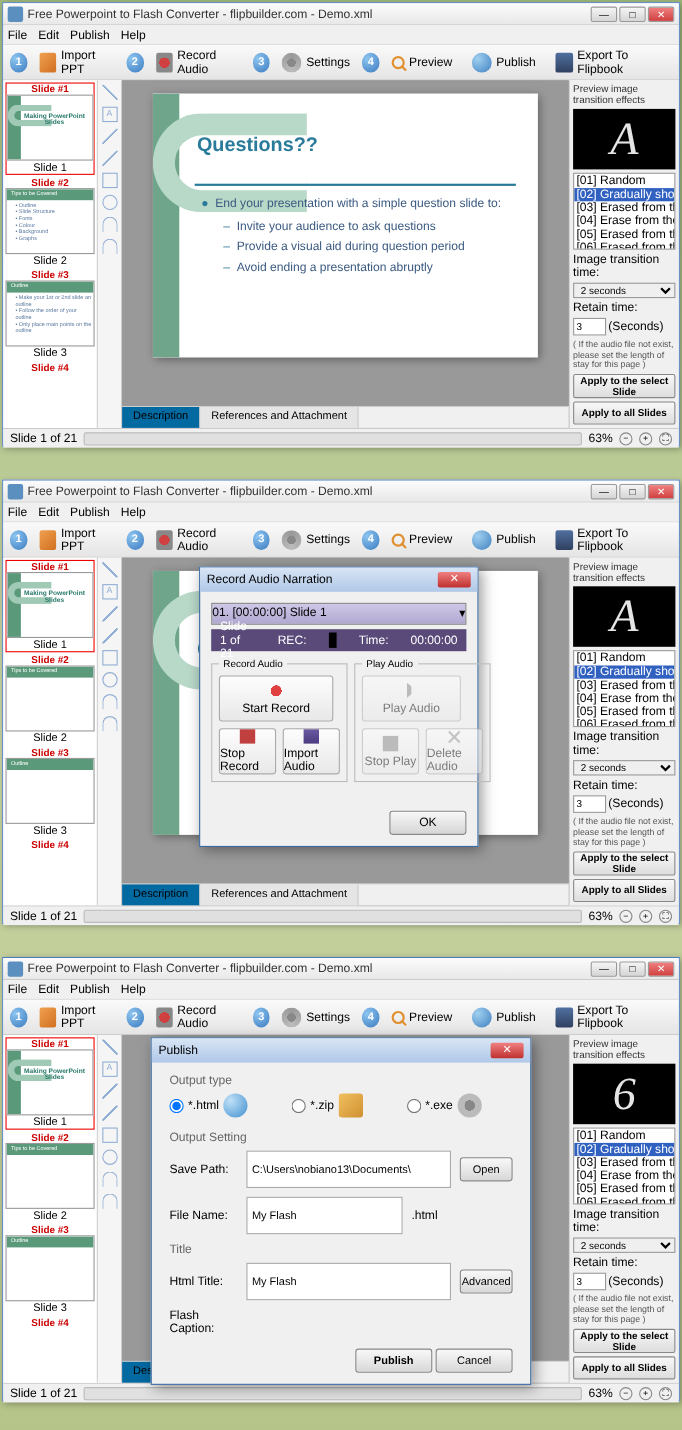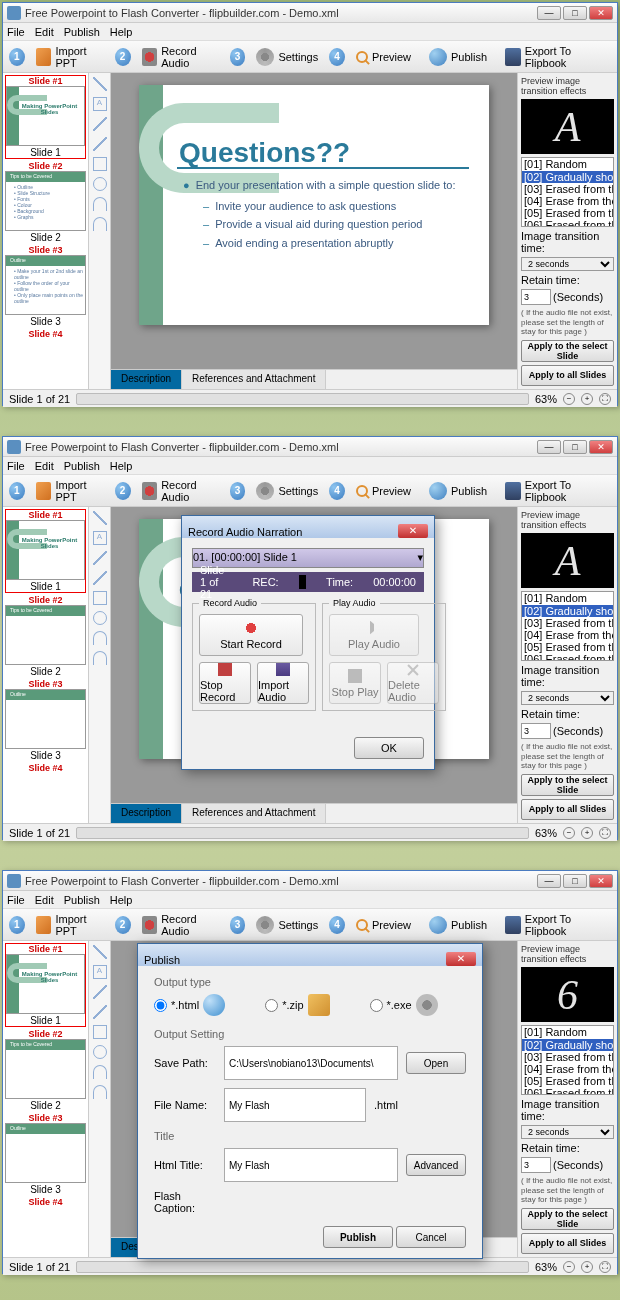--- a/index.html
+++ b/index.html
@@ -43,21 +43,21 @@
 .t-text{border:1px solid #5080c0;font-size:8px;text-align:center;color:#5080c0}
 .t-line{background:linear-gradient(135deg,transparent 45%,#5080c0 46%,#5080c0 54%,transparent 55%)}
 .t-rect{border:1px solid #5080c0}
 .t-circ{border:1px solid #5080c0;border-radius:50%}
 .t-undo{border:1px solid #5080c0;border-radius:50% 50% 0 0;border-bottom:none}
 .main{flex:1;display:flex;flex-direction:column;background:#999;position:relative}
 .canvas{flex:1;background:#999;padding:12px;position:relative}
 .slide-big{width:350px;height:240px;background:#fff;box-shadow:2px 2px 8px rgba(0,0,0,0.4);position:relative;overflow:hidden;margin:0 auto}
 .slide-big .g-left{position:absolute;left:0;top:0;width:24px;height:100%;background:#6fa58a}
 .slide-big .g-sw{position:absolute;left:0;top:18px;width:140px;height:90px;border:20px solid #b8d8c8;border-right:none;border-radius:80px 0 0 80px}
-.slide-big .stitle{position:absolute;top:52px;left:40px;color:#2a7a9a;font-size:28px;font-weight:bold}
+.slide-big .stitle{position:absolute;top:36px;left:40px;color:#2a7a9a;font-size:18px;font-weight:bold}
 .slide-big .sline{position:absolute;top:82px;left:38px;right:20px;height:2px;background:#2a7a9a}
 .slide-big .sbody{position:absolute;top:92px;left:44px;right:16px;font-size:12px;color:#3a5a80;line-height:1.5}
 .slide-big .sbody .b1{display:flex;gap:6px;margin-bottom:4px}
 .slide-big .sbody .b1::before{content:'●';color:#2a7a9a}
 .slide-big .sbody .b2{padding-left:20px;display:flex;gap:6px;margin-bottom:2px;font-size:11px}
 .slide-big .sbody .b2::before{content:'–';color:#2a7a9a}
 .tabs{height:20px;background:#f0f0f0;display:flex;border-top:1px solid #ccc}
 .tab{padding:3px 10px;border-right:1px solid #ccc;background:#0369a1;font-size:10px;cursor:pointer}
 .tab.inactive{background:#e5e5e5}
 .right{width:100px;background:#f0f0f0;border-left:1px solid #ccc;padding:3px;display:flex;flex-direction:column;gap:3px;font-size:9px}
@@ -69,21 +69,21 @@
 .tlist .item.sel{background:#3060c0;color:#fff}
 .right input[type=text],.right select{width:100%;height:16px;font-size:9px;border:1px solid #999;padding:0 2px}
 .right .row{display:flex;gap:2px;align-items:center}
 .right .row input{width:30px}
 .rbtn{height:24px;border:1px solid #888;background:linear-gradient(180deg,#f8f8f8,#ddd);border-radius:2px;font-size:9px;font-weight:bold;cursor:pointer}
 .status{height:18px;background:#f0f0f0;border-top:1px solid #ccc;display:flex;align-items:center;padding:0 6px;font-size:10px;gap:6px}
 .status .scroll{flex:1;height:12px;background:#e0e0e0;border:1px solid #bbb;border-radius:2px}
 .status .zi{width:12px;height:12px;border:1px solid #888;border-radius:50%;font-size:8px;text-align:center;line-height:10px;cursor:pointer}
 
 .dialog{position:absolute;background:#f0f0f0;border:1px solid #3a6aa0;box-shadow:3px 3px 12px rgba(0,0,0,0.4);z-index:10}
-.dlg-title{height:22px;background:linear-gradient(180deg,#d8e5f5,#b0c8e8);display:flex;align-items:flex-end;padding:0 6px;font-size:11px}
+.dlg-title{height:22px;background:linear-gradient(180deg,#d8e5f5,#b0c8e8);display:flex;align-items:center;padding:0 6px;font-size:11px}
 .dlg-title .x{margin-left:auto;width:30px;height:14px;background:linear-gradient(180deg,#f08080,#c03030);color:#fff;text-align:center;border-radius:2px;font-size:10px;line-height:13px;cursor:pointer}
 .dlg-body{padding:10px}
 .rec-drop{width:100%;height:20px;background:linear-gradient(180deg,#d0c8e8,#b0a8d0);border:1px solid #888;padding:2px 0;font-size:10px}
 .rec-bar{height:20px;background:#5a4a7a;color:#fff;display:flex;align-items:center;padding:0 8px;font-size:9px;margin-top:4px;gap:20px}
 .rec-bar .dot{width:14px;height:14px;background:#000}
 .fieldset{border:1px solid #bbb;padding:6px;margin-top:6px;display:inline-block;vertical-align:top}
 .fieldset legend{font-size:9px;padding:0 4px}
 .recbtns{display:flex;gap:6px;margin-top:6px}
 .recbtn{width:52px;height:42px;border:1px solid #aaa;background:linear-gradient(180deg,#fdfdfd,#e8e8e8);border-radius:3px;display:flex;flex-direction:column;align-items:center;justify-content:center;gap:3px;font-size:8px;cursor:pointer}
 .recbtn.dis{opacity:0.5}
@@ -97,21 +97,21 @@
 .ri-del::before,.ri-del::after{content:'';position:absolute;left:0;top:6px;width:14px;height:2px;background:#999}
 .ri-del::before{transform:rotate(45deg)}
 .ri-del::after{transform:rotate(-45deg)}
 .okbtn{width:70px;height:22px;border:1px solid #888;background:linear-gradient(180deg,#f8f8f8,#d5d5d5);border-radius:3px;cursor:pointer;font-size:11px}
 
 .pub-body{padding:10px 16px;font-size:10px}
 .pub-row{display:flex;align-items:center;gap:8px;margin-bottom:8px}
 .pub-row label{width:62px}
 .pub-row input[type=text]{flex:1;height:18px;border:1px solid #3a7ac0;padding:16px 4px;font-size:10px}
 .pub-row input.norm{border:1px solid #aaa}
-.pbtn{width:60px;height:22px;border:1px solid #888;background:linear-gradient(180deg,#f8f8f8,#d8d8d8);border-radius:3px;cursor:pointer;font-size:10px}
+.pbtn{width:48px;height:22px;border:1px solid #888;background:linear-gradient(180deg,#f8f8f8,#d8d8d8);border-radius:3px;cursor:pointer;font-size:10px}
 .radio-row{display:flex;gap:40px;align-items:center;margin:6px 0 12px 0}
 .radio-row .opt{display:flex;align-items:center;gap:4px}
 .oicon{width:22px;height:22px}
 .oi-html{background:radial-gradient(circle at 30% 30%,#c0e0f8,#4090d0);border-radius:50%}
 .oi-zip{background:linear-gradient(135deg,#f0c060,#d09030);border-radius:3px}
 .oi-exe{background:radial-gradient(circle,#888 30%,#bbb 31%);border-radius:50%}
 .note{font-size:8px;color:#555;line-height:1.2}
 </style>
 </head>
 <body>

